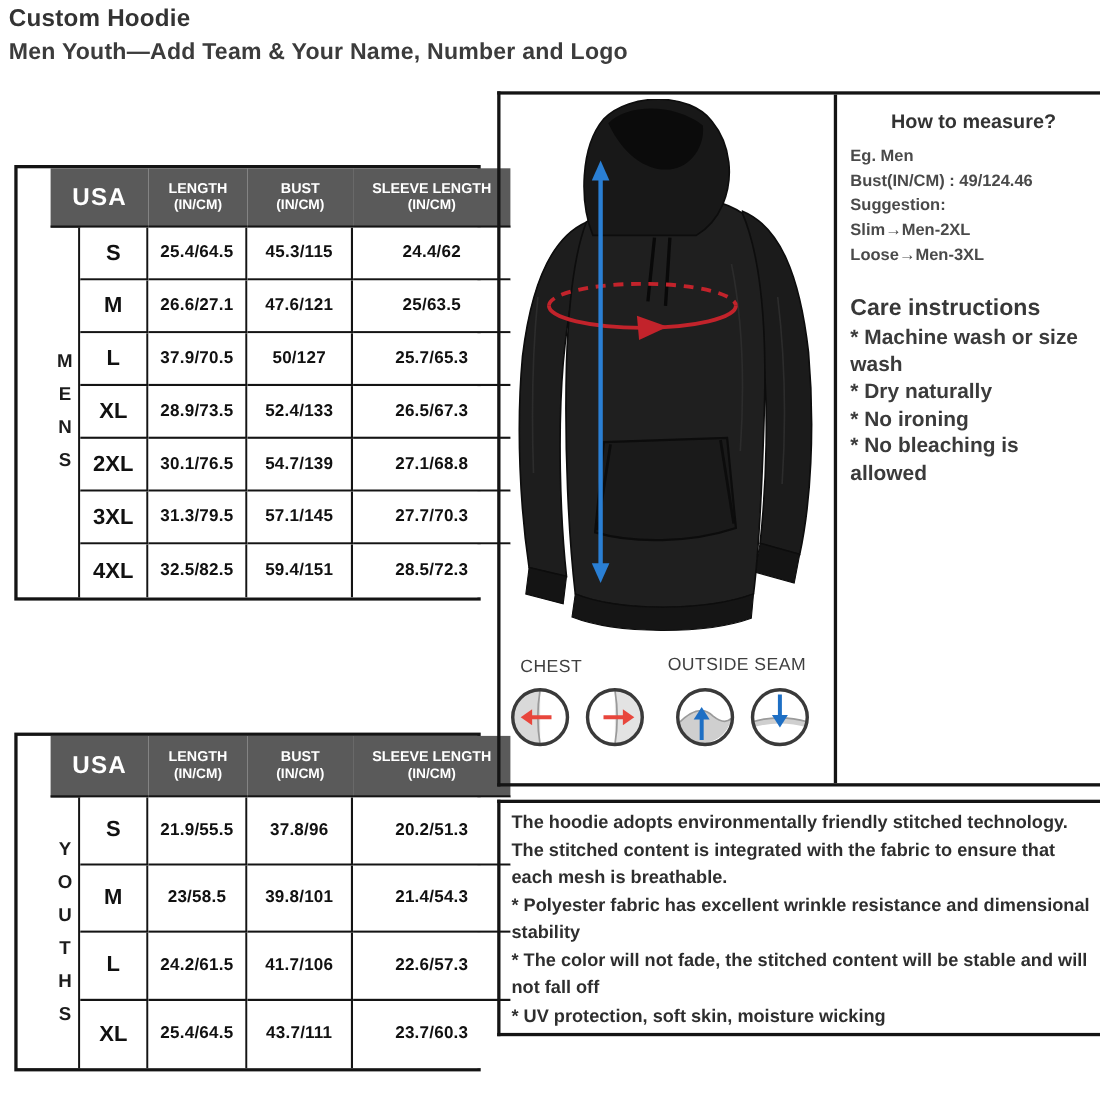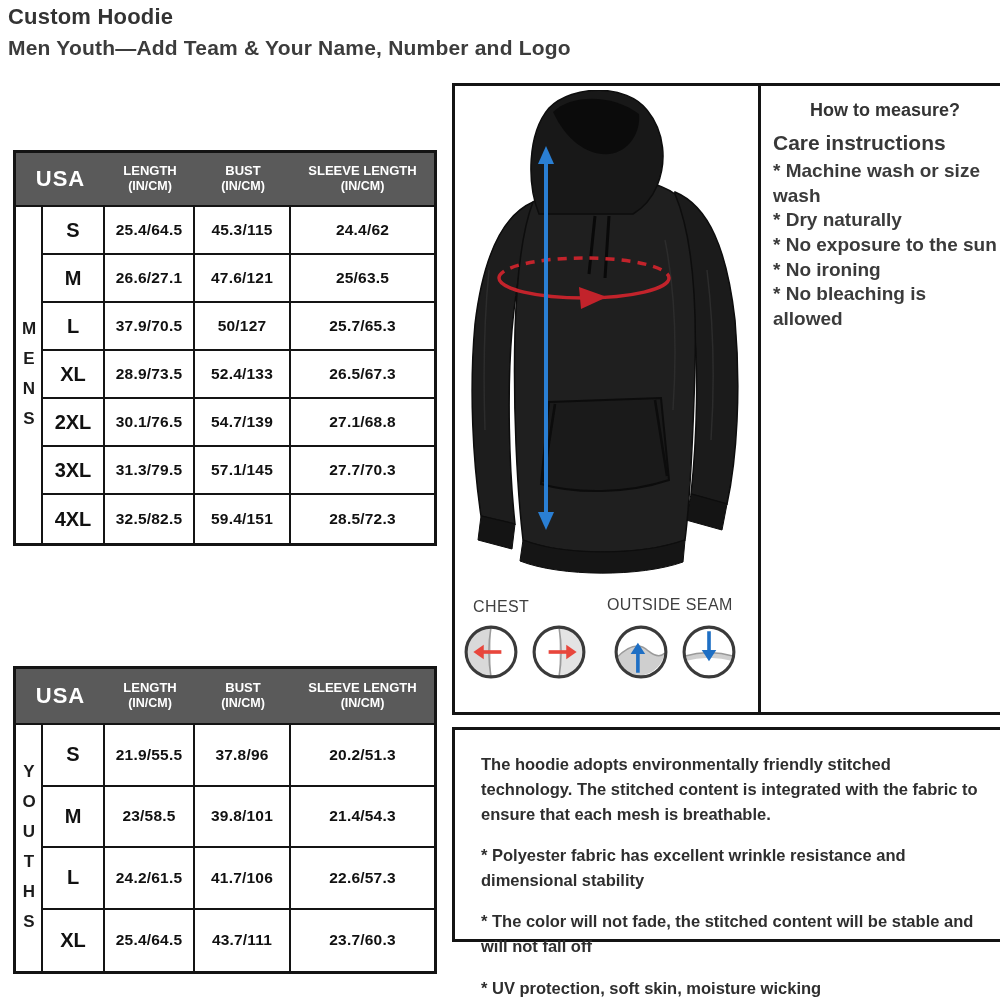--- a/index.html
+++ b/index.html
@@ -8,21 +8,21 @@
   .abs{position:absolute;}
 
   
   .title{left:8px;top:4px;font-size:22px;font-weight:700;color:#333;letter-spacing:.2px;}
   .subtitle{left:8px;top:36px;font-size:21px;font-weight:600;color:#3c3c3c;letter-spacing:.2px;}
 
   
   .sizebox{left:13px;width:424px;border:3px solid #141414;box-sizing:border-box;background:#fff;}
   .sizebox.mens{top:150px;height:396px;}
   .sizebox.youths{top:666px;height:308px;}
-  .stable{display:grid;width:100%;height:100%;grid-template-columns:27px 62px 90px 96px 1fr;}
+  .stable{display:grid;width:100%;height:100%;grid-template-columns:27px 62px 90px 96px 1fr;padding-left:30px;}
   .stable.g-mens{grid-template-rows:54px repeat(7,1fr);}
   .stable.g-youths{grid-template-rows:56px repeat(4,1fr);}
   .hcell{background:#5a5a5a;color:#fff;display:flex;flex-direction:column;align-items:center;
          justify-content:center;border-bottom:2px solid #141414;text-align:center;line-height:1.15;}
   .hcell .big{font-size:22px;font-weight:700;letter-spacing:1px;}
   .hcell .lab{font-size:13px;font-weight:700;}
   .hcell .unit{font-size:12.5px;font-weight:700;}
   .groupcell{grid-column:1;display:flex;align-items:center;justify-content:center;
              border-right:2px solid #141414;
              writing-mode:vertical-rl;text-orientation:upright;
@@ -51,21 +51,21 @@
   .howto-h{font-size:18px;font-weight:700;color:#333;text-align:center;margin:2px 0 10px 0;}
   .howto-p{font-size:17px;font-weight:600;color:#454545;line-height:1.38;margin:0 0 18px 0;}
   .example{font-size:15px;font-weight:700;color:#4a4a4a;line-height:1.5;margin-bottom:24px;}
   .care-h{font-size:21px;font-weight:600;color:#383838;margin:0 0 4px 0;}
   .care-item{font-size:19px;font-weight:600;color:#3b3b3b;line-height:1.3;}
 
   
   .descbox{left:452px;top:727px;width:550px;height:215px;box-sizing:border-box;
            border-top:3px solid #141414;border-left:3px solid #141414;border-bottom:3px solid #141414;
            padding:6px 8px 0 10px;}
-  .desc-p{font-size:16.5px;font-weight:700;color:#2e2e2e;line-height:1.52;margin:16px;}
+  .desc-p{font-size:16.5px;font-weight:700;color:#2e2e2e;line-height:1.52;margin:0;}
 </style>
 </head>
 <body>
 
 <div class="abs title">Custom Hoodie</div>
 <div class="abs subtitle">Men  Youth—Add Team &amp; Your Name, Number and Logo</div>
 
 <div class="abs sizebox mens">
   <div class="stable g-mens">
     <div class="hcell" style="grid-column:1/3;grid-row:1;">
@@ -244,28 +244,39 @@
     <path d="M3,31 Q27,24 51,31" stroke="#9a9a9a" stroke-width="1.5" fill="none"></path>
     <circle cx="27" cy="27" r="24" fill="none" stroke="#3a3a3a" stroke-width="3"></circle>
     <line x1="27" y1="7" x2="27" y2="26" stroke="#1e6fc4" stroke-width="3.5"></line>
     <polygon points="27,36 20,25 34,25" fill="#1e6fc4"></polygon>
   </svg>
 
   <div class="abs vdivider"></div>
 
   <div class="abs rightpanel">
     <div class="howto-h">How to measure?</div>
+    <div class="example">
+
+        <div class="example-line">Eg. Men</div>
+
+        <div class="example-line">Bust(IN/CM) : 49/124.46</div>
+
+        <div class="example-line">Suggestion:</div>
+
+        <div class="example-line">Slim→Men-2XL</div>
+
+        <div class="example-line">Loose→Men-3XL</div>
+      </div>
     <div class="care-h">Care instructions</div>
     <div>
 
         <div class="care-item">* Machine wash or size wash</div>
 
         <div class="care-item">* Dry naturally</div>
 
-        <div class="care-item">* No exposure to the sun</div>
 
         <div class="care-item">* No ironing</div>
 
         <div class="care-item">* No bleaching is allowed</div>
       </div>
   </div>
 </div>
 
 <div class="abs descbox">
 

